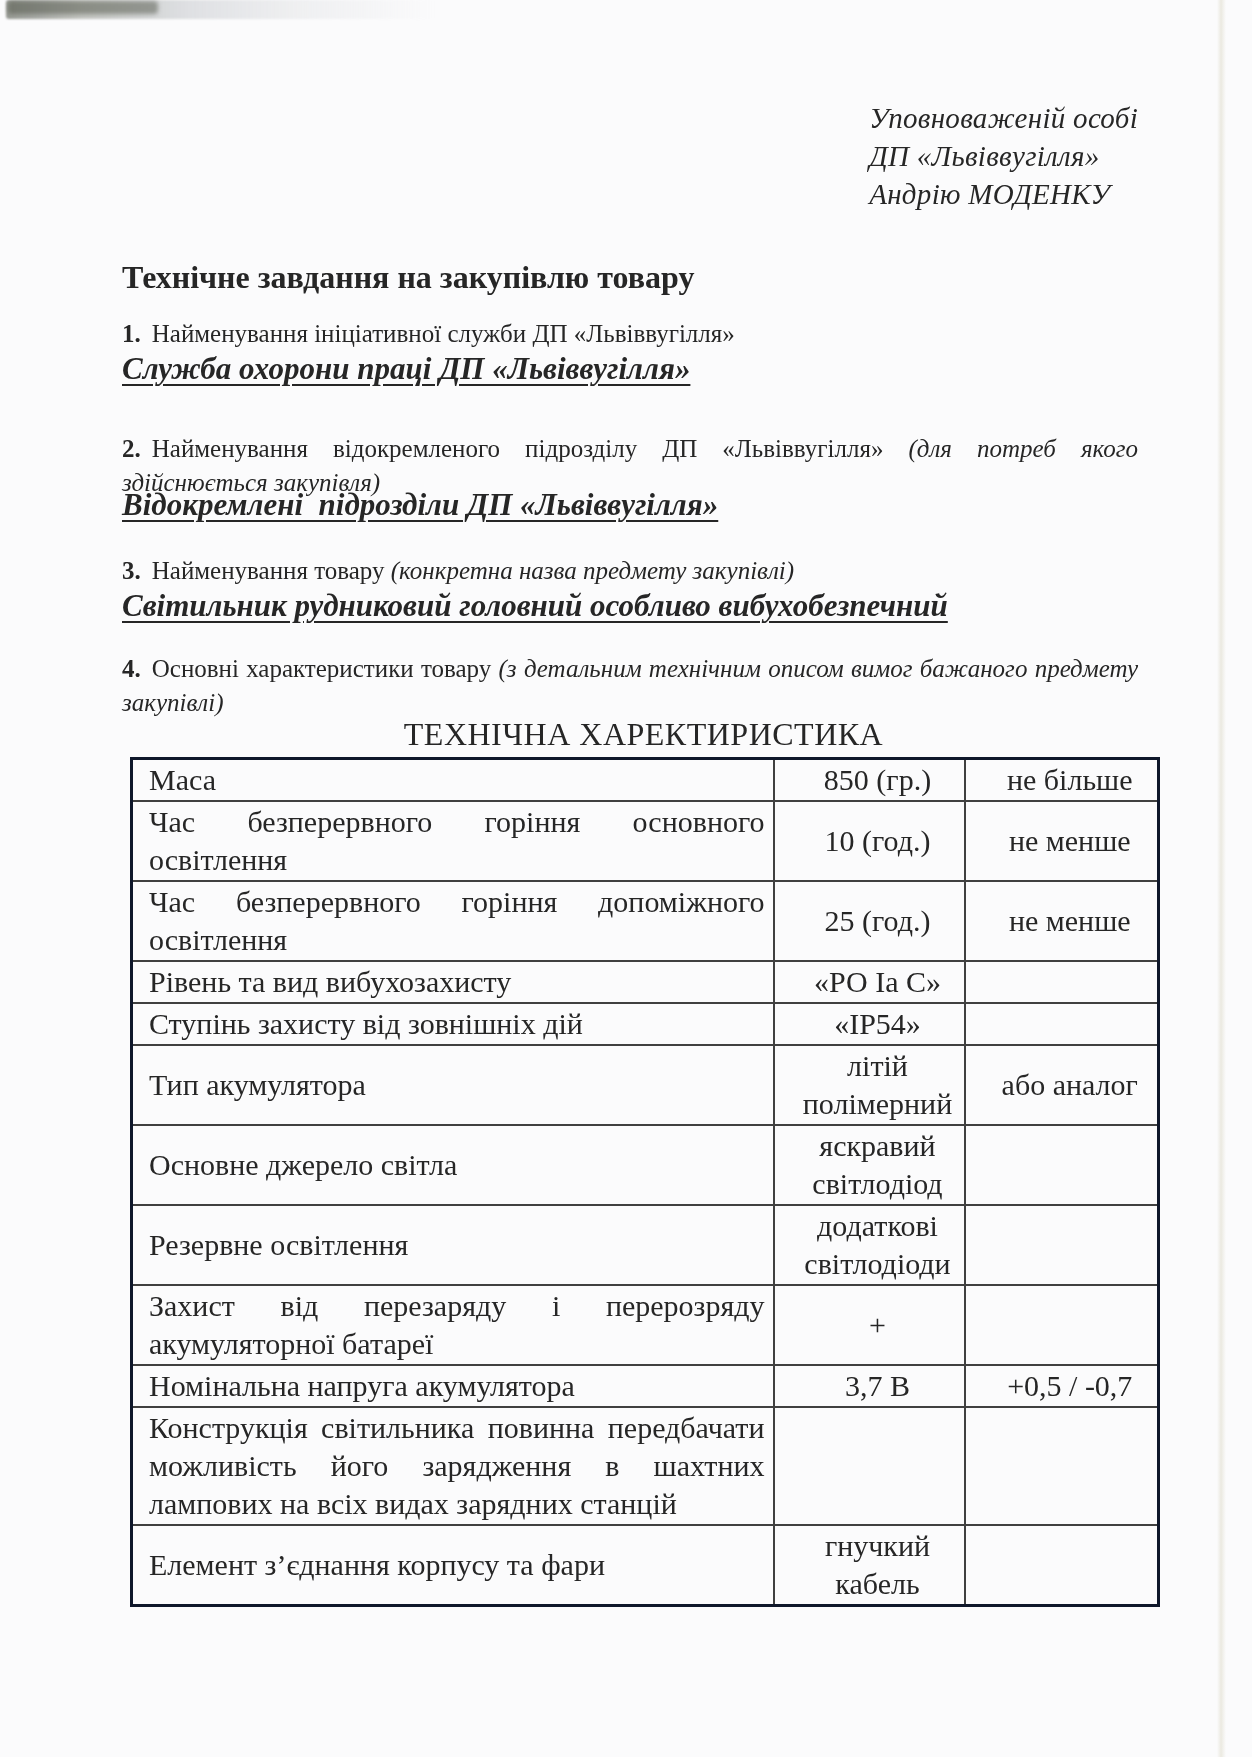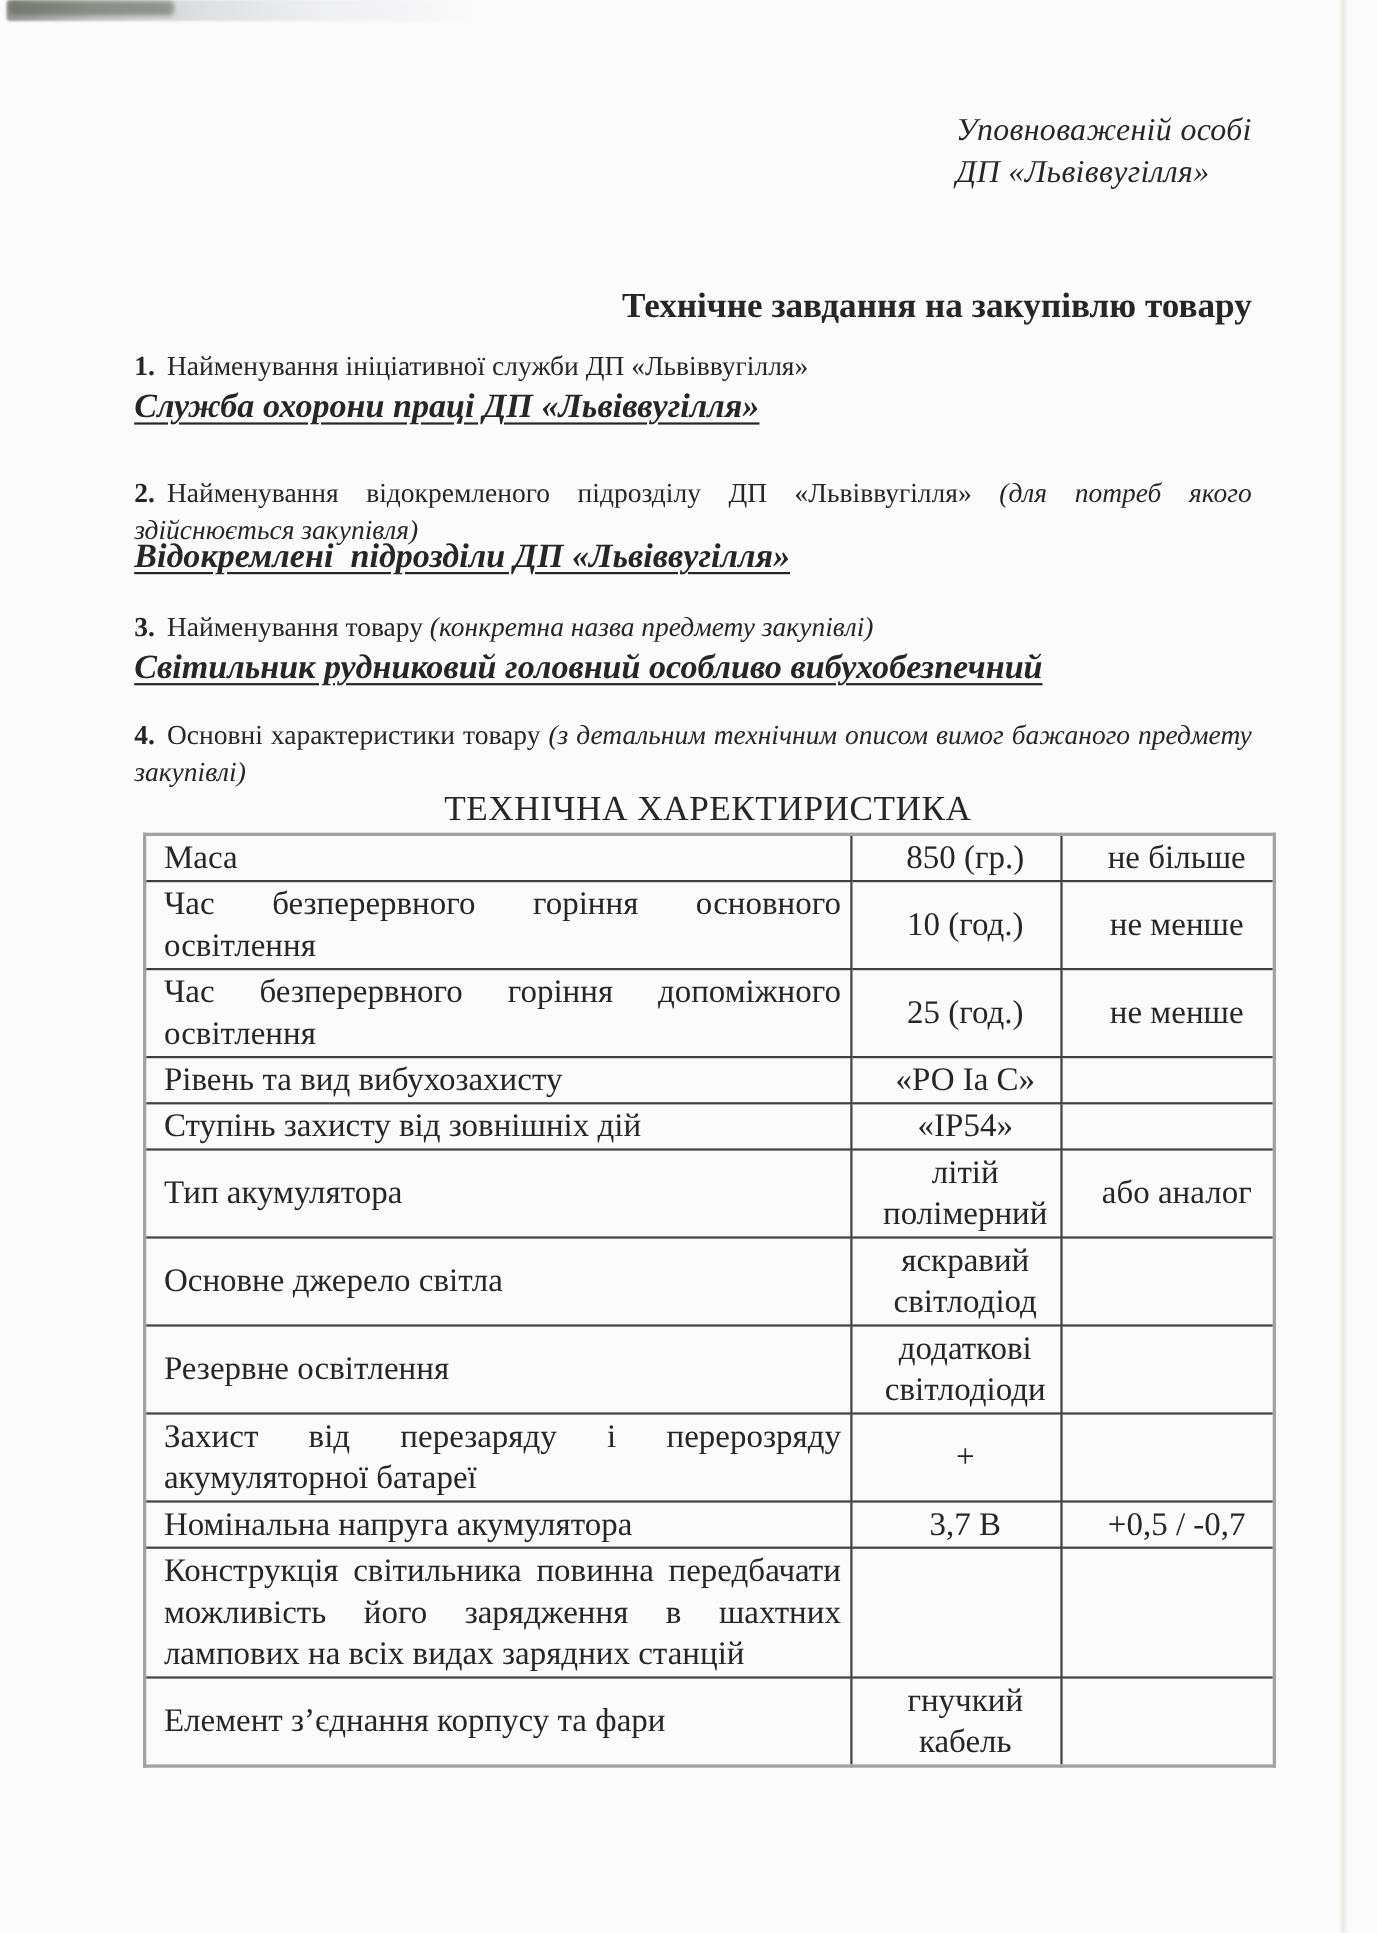--- a/index.html
+++ b/index.html
@@ -41,21 +41,21 @@
   .recipient{
     position:absolute;top:99px;right:114px;
     text-align:left;
     font-weight:normal;font-style:italic;
     font-size:29px;line-height:38px;
     letter-spacing:0.3px;
   }
   
   .doc-title{
     position:absolute;top:259px;left:122px;width:1016px;
-    text-align:right;font-weight:bold;font-size:32px;
+    text-align:left;font-weight:bold;font-size:32px;
   }
   
   .item{
     position:absolute;left:122px;width:1016px;
     font-size:25px;line-height:34px;
   }
   .item .num{font-weight:bold;margin-right:11px;}
   .item .note{font-style:italic;}
   .item .note:empty{display:none;}
   .justify{text-align:justify;}
@@ -74,21 +74,21 @@
   .table-title{
     position:absolute;top:716px;left:130px;width:1027px;
     text-align:center;font-size:32px;letter-spacing:0.5px;
   }
   
   .spec-table{
     position:absolute;top:757px;left:130px;
     width:1027px;
     border-collapse:collapse;
     table-layout:fixed;
-    border:3px solid #a3a3a3;
+    border:3px solid #0f172a;
   }
   .spec-table td{
     border:2px solid #404040;
     font-size:30px;line-height:38px;
     vertical-align:middle;
     padding:1px 4px;
     overflow:hidden;
   }
   .spec-table td.param{
     text-align:justify;
@@ -104,20 +104,21 @@
 
 <div class="page">
 
   <div class="smudge"></div>
   <div class="smudge-dark"></div>
   <div class="edge-right"></div>
 
   <div class="recipient">
     <div>Уповноваженій особі</div>
     <div>ДП «Львіввугілля»</div>
+    <div>Андрію МОДЕНКУ</div>
   </div>
 
   <div class="doc-title">Технічне завдання на закупівлю товару</div>
 
   <div class="item" id="item1">
     <span class="num">1.</span><span>Найменування ініціативної служби ДП «Львіввугілля»</span>
     
   </div>
   <div class="answer" id="answer1">Служба охорони праці ДП «Львіввугілля»</div>
 

